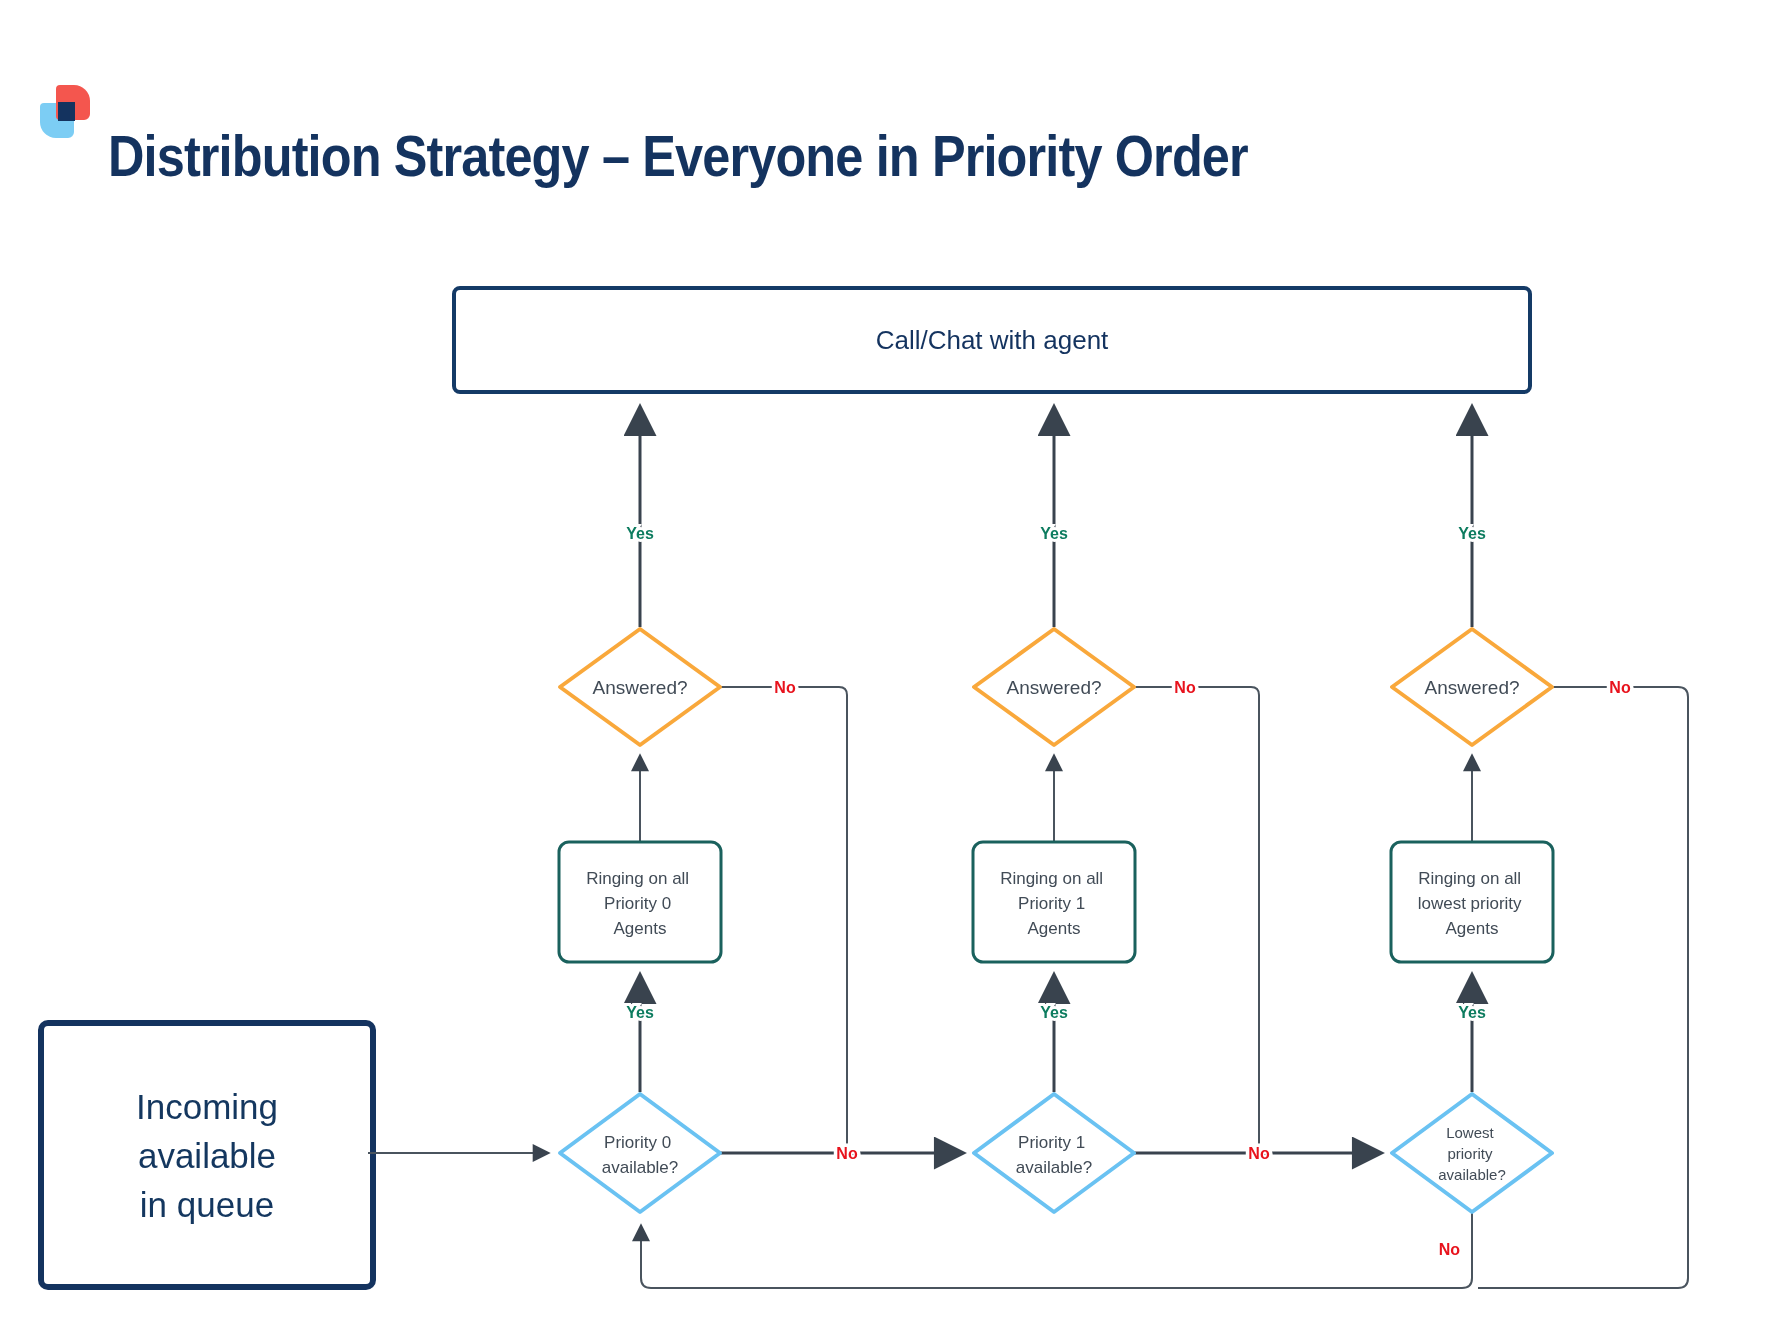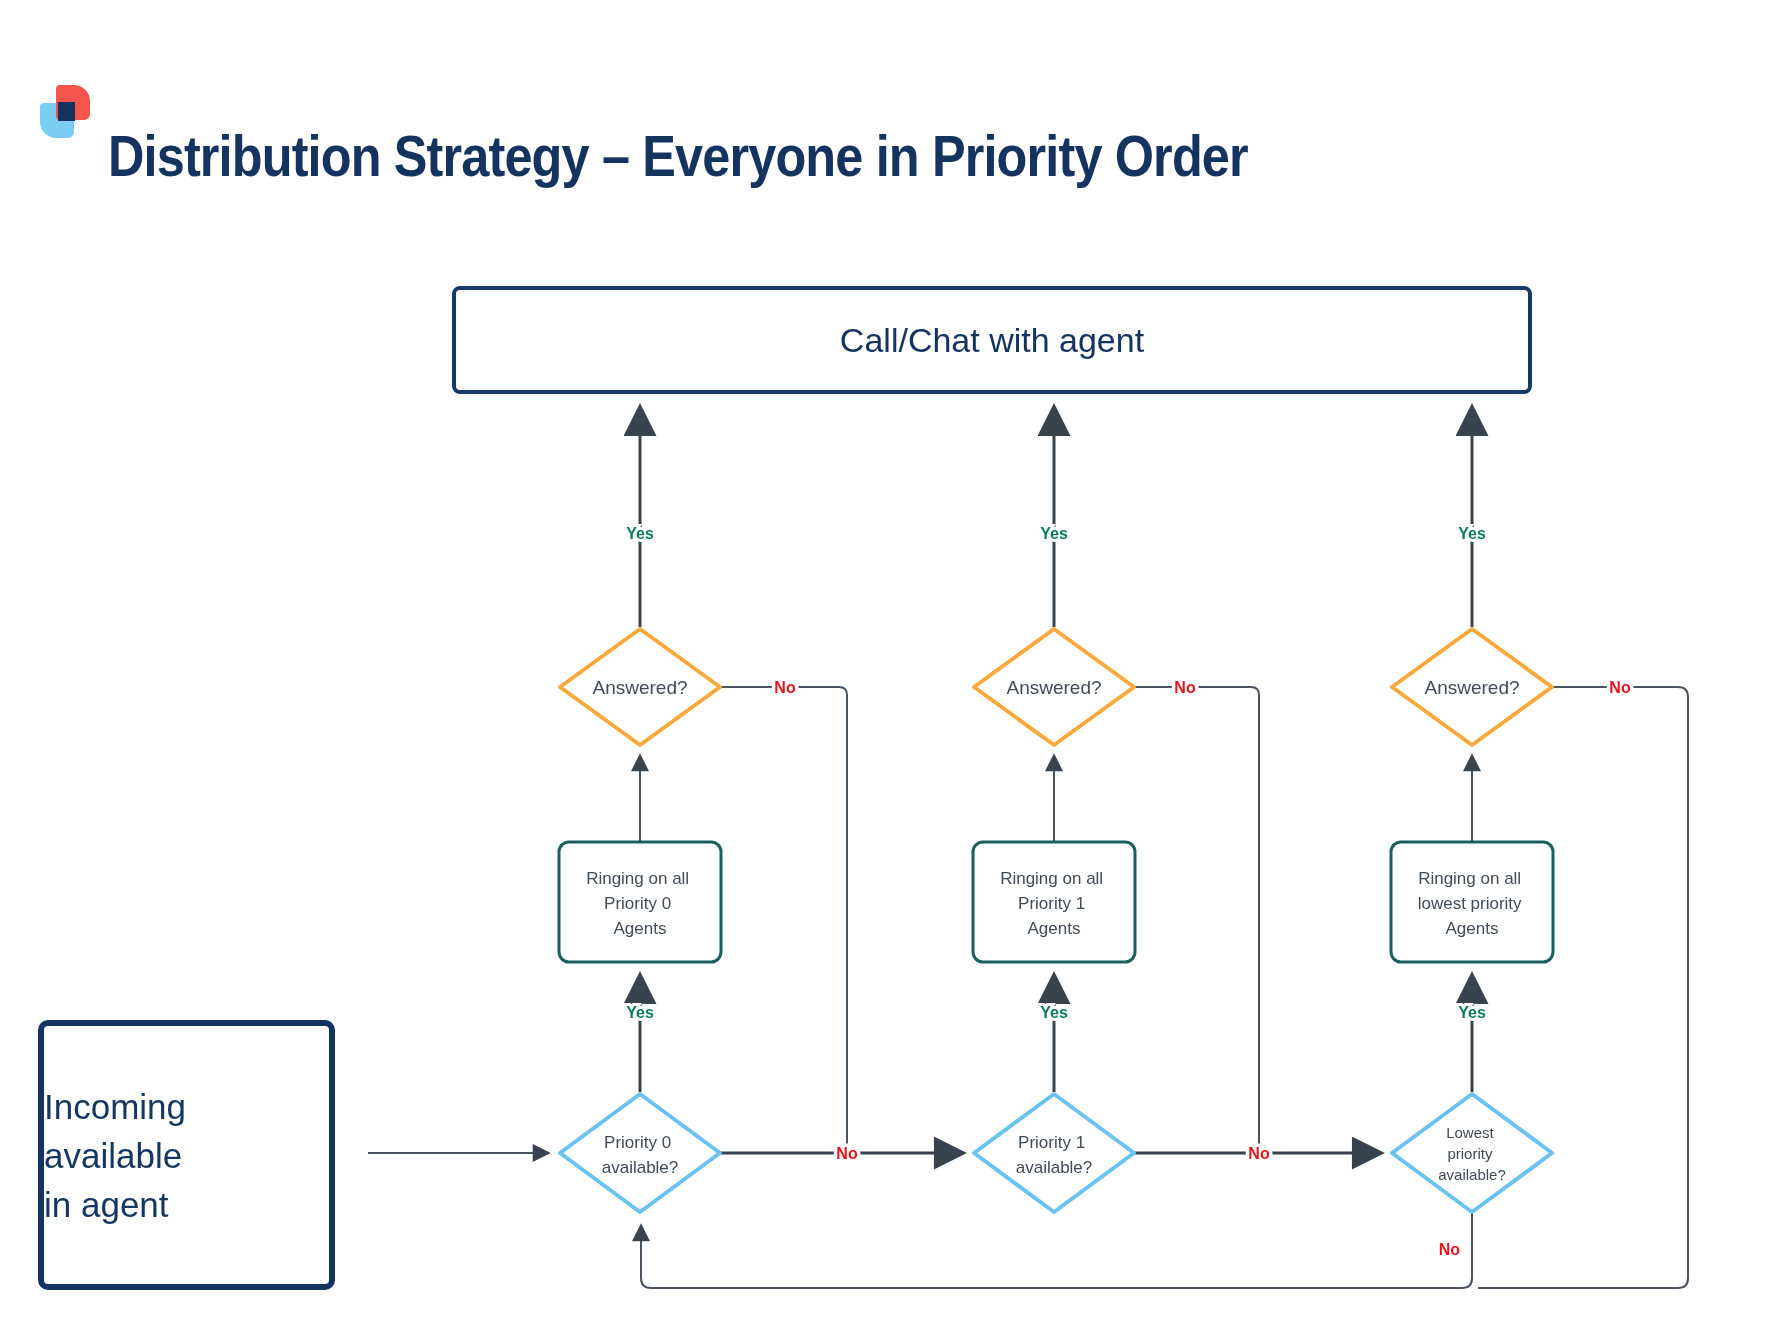--- a/index.html
+++ b/index.html
@@ -19,26 +19,26 @@
     position:absolute;left:108px;top:122px;
     font-size:58px;font-weight:bold;color:#14335f;
     white-space:nowrap;letter-spacing:-1px;
     transform:scaleX(0.87);transform-origin:left center;
   }
   
   .call-box{
     position:absolute;left:452px;top:286px;width:1080px;height:108px;
     border:4px solid #143a66;border-radius:8px;background:#fff;
     display:flex;align-items:center;justify-content:center;
-    font-size:34px;color:#14335f;box-sizing:border-box;
+    font-size:26px;color:#14335f;box-sizing:border-box;
   }
   .incoming-box{
-    position:absolute;left:38px;top:1020px;width:297px;height:270px;
+    position:absolute;left:38px;top:1020px;width:338px;height:270px;
     border:6px solid #14335f;border-radius:10px;background:#fff;
-    display:flex;flex-direction:column;align-items:flex-start;justify-content:center;
+    display:flex;flex-direction:column;align-items:center;justify-content:center;
     font-size:35px;line-height:49px;color:#14375f;box-sizing:border-box;
     text-align:center;
   }
   svg{position:absolute;left:0;top:0;}
   text{font-family:"Liberation Sans", sans-serif;fill:#414b56;}
   .shape-label{font-size:17px;}
   .answered-label{font-size:19px;}
   .small-label{font-size:15px;}
   .yes-label{font-size:16px;font-weight:bold;fill:#0d7c5f;paint-order:stroke;stroke:#ffffff;stroke-width:6px;}
   .no-label{font-size:16px;font-weight:bold;fill:#e8131d;paint-order:stroke;stroke:#ffffff;stroke-width:7px;}
@@ -54,21 +54,21 @@
 
 <div class="page-title">Distribution Strategy – Everyone in Priority Order</div>
 
 <div class="call-box">
   <span>Call/Chat with agent</span>
 </div>
 
 <div class="incoming-box">
   <div>Incoming</div>
   <div>available</div>
-  <div>in agent</div>
+  <div>in queue</div>
 </div>
 
 <svg width="1771" height="1330" viewBox="0 0 1771 1330">
   <defs>
     <marker id="ah-big" viewBox="0 0 10 10" refX="8.5" refY="5" markerWidth="13" markerHeight="11" orient="auto-start-reverse">
       <path d="M0,0 L10,5 L0,10 Z" fill="#39434e"></path>
     </marker>
     <marker id="ah-small" viewBox="0 0 10 10" refX="8.5" refY="5" markerWidth="11" markerHeight="9" orient="auto-start-reverse">
       <path d="M0,0 L10,5 L0,10 Z" fill="#39434e"></path>
     </marker>

